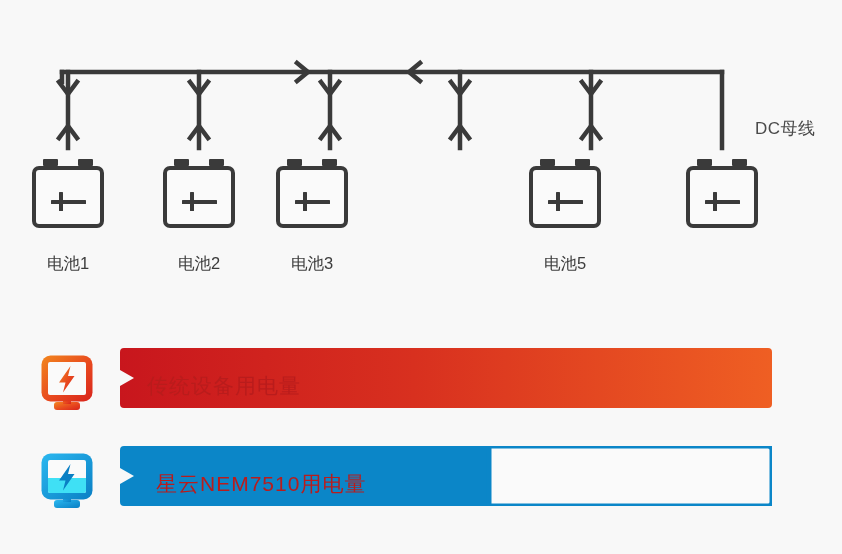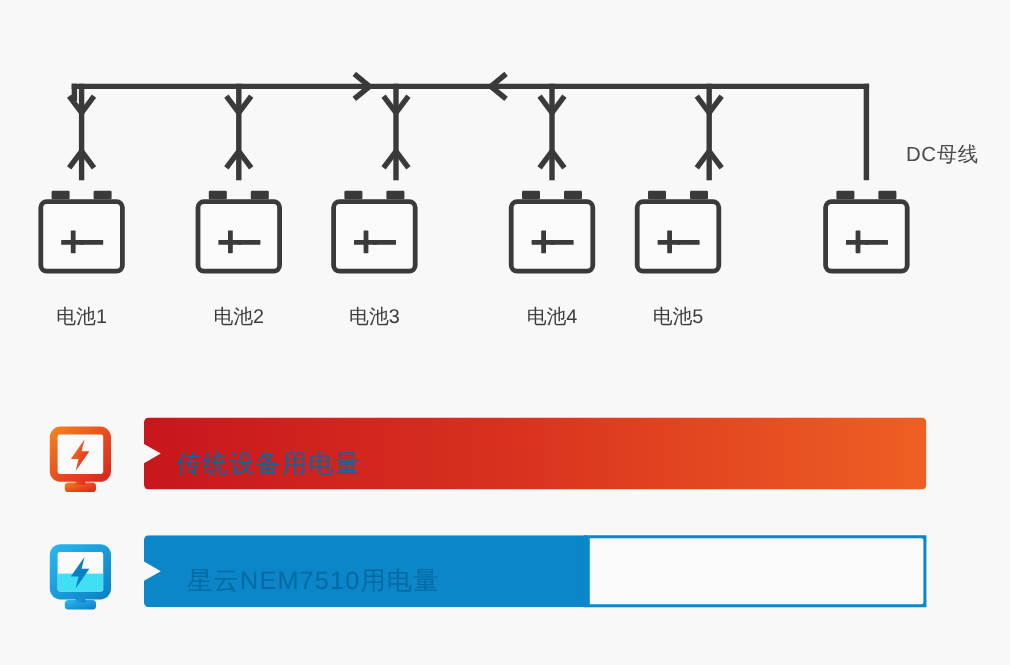--- a/index.html
+++ b/index.html
@@ -72,21 +72,21 @@
     left:40px;top:6px;
     width:54px;height:60px;
   }
   .bar-shape{
     position:absolute;
     top:0;height:60px;
   }
   .bar-text{
     position:absolute;
     top:50%;transform:translateY(-50%);
-    font-size:21px;color:#0369a1;
+    font-size:21px;color:#b91c1c;
     letter-spacing:1px;
     white-space:nowrap;
   }
 </style>
 </head>
 <body>
 
 <div id="stage">
 
   <svg id="diagram" viewBox="0 0 842 300" width="842" height="300">
@@ -173,31 +173,20 @@
       <span class="bat-term l"></span>
       <span class="bat-term r"></span>
       <span class="bat-body">
         <span class="sign sign-plus"></span>
         <span class="sign sign-minus"></span>
       </span>
     </div>
     <div class="bat-label">电池3</div>
   </div>
 
-  <div class="battery-cell" style="left:412px">
-    <div class="bat-icon">
-      <span class="bat-term l"></span>
-      <span class="bat-term r"></span>
-      <span class="bat-body">
-        <span class="sign sign-plus"></span>
-        <span class="sign sign-minus"></span>
-      </span>
-    </div>
-    <div class="bat-label">电池4</div>
-  </div>
 
   <div class="battery-cell" style="left:517px">
     <div class="bat-icon">
       <span class="bat-term l"></span>
       <span class="bat-term r"></span>
       <span class="bat-body">
         <span class="sign sign-plus"></span>
         <span class="sign sign-minus"></span>
       </span>
     </div>

